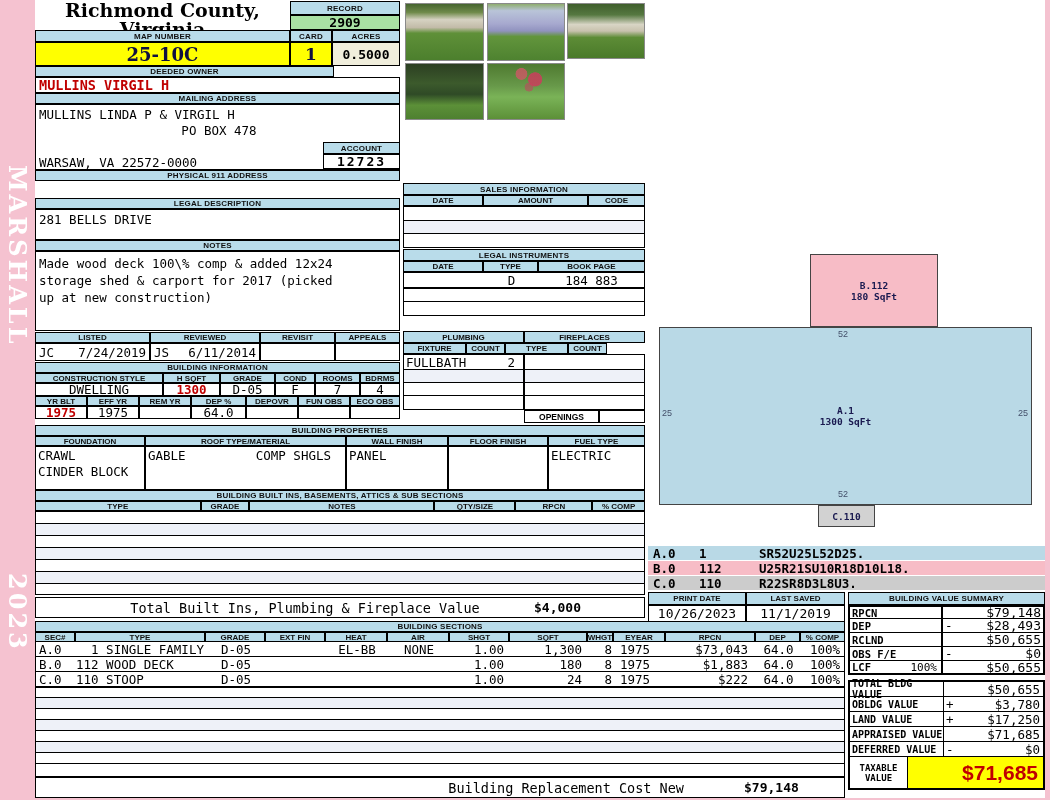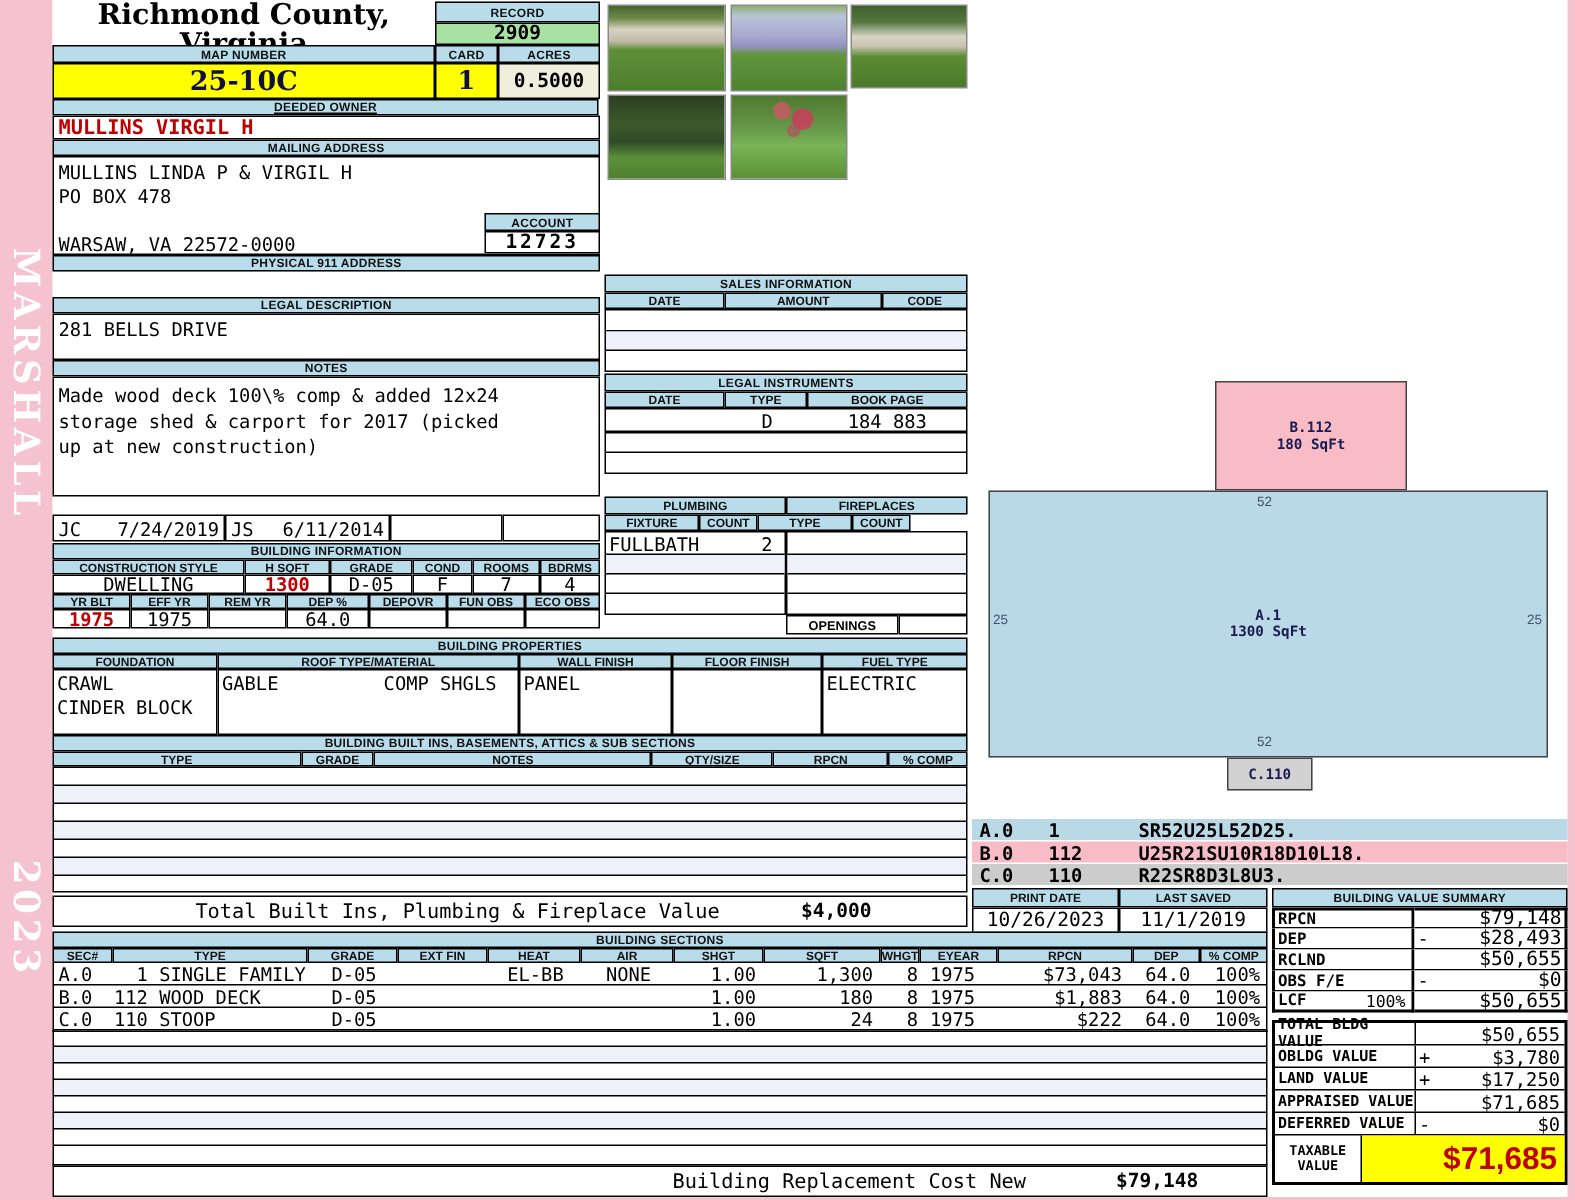--- a/index.html
+++ b/index.html
@@ -57,42 +57,48 @@
   <div class="abs hbar" style="left:290px;top:1px;width:110px;height:14px;">RECORD</div>
   <div class="abs cell ta-c valb" style="left:290px;top:15px;width:110px;height:15px;background:#a9e1a4;">2909</div>
 
   <div class="abs hbar" style="left:35px;top:30px;width:255px;height:12px;">MAP NUMBER</div>
   <div class="abs hbar" style="left:290px;top:30px;width:42px;height:12px;">CARD</div>
   <div class="abs hbar" style="left:332px;top:30px;width:68px;height:12px;">ACRES</div>
   <div class="abs cell ta-c" style="left:35px;top:42px;width:255px;height:24px;background:#ffff00;font:bold 18px 'DejaVu Serif',serif;color:#101040;">25-10C</div>
   <div class="abs cell ta-c" style="left:290px;top:42px;width:42px;height:24px;background:#ffff00;font:bold 17px 'DejaVu Serif',serif;color:#101040;">1</div>
   <div class="abs cell ta-c valb" style="left:332px;top:42px;width:68px;height:24px;background:#f0eedc;">0.5000</div>
 
-  <div class="abs hbar" style="left:35px;top:66px;width:364px;height:11px;text-decoration:underline;">DEEDED OWNER</div>
+  <div class="abs hbar" style="left:35px;top:66px;width:299px;height:11px;">DEEDED OWNER</div>
   <div class="abs cell" style="left:35px;top:77px;width:365px;height:16px;font:bold 13.5px 'DejaVu Sans Mono',monospace;color:#c00000;padding-left:3px;">MULLINS VIRGIL H</div>
   <div class="abs hbar" style="left:35px;top:93px;width:365px;height:11px;">MAILING ADDRESS</div>
   <div class="abs box" style="left:35px;top:104px;width:365px;height:66px;padding:2px 0 0 3px;">
     <div class="val" style="height:16px;">MULLINS LINDA P &amp; VIRGIL H</div>
-    <div class="val" style="height:16px;">PO BOX 478</div>
+    <div class="val" style="height:16px;text-align:center;">PO BOX 478</div>
     <div class="val" style="height:16px;"></div>
     <div class="val" style="height:16px;">WARSAW, VA 22572-0000</div>
   </div>
   <div class="abs hbar" style="left:323px;top:142px;width:77px;height:12px;">ACCOUNT</div>
   <div class="abs cell ta-c valb" style="left:323px;top:154px;width:77px;height:15px;letter-spacing:2px;">12723</div>
   <div class="abs hbar" style="left:35px;top:170px;width:365px;height:11px;">PHYSICAL 911 ADDRESS</div>
 
   <div class="abs hbar" style="left:35px;top:198px;width:365px;height:11px;">LEGAL DESCRIPTION</div>
   <div class="abs box val" style="left:35px;top:209px;width:365px;height:31px;padding:2px 0 0 3px;">281 BELLS DRIVE</div>
   <div class="abs hbar" style="left:35px;top:240px;width:365px;height:11px;">NOTES</div>
   <div class="abs box" style="left:35px;top:251px;width:365px;height:80px;padding:3px 0 0 3px;">
     <div class="val" style="line-height:17px;">Made wood deck 100\% comp &amp; added 12x24</div>
     <div class="val" style="line-height:17px;">storage shed &amp; carport for 2017 (picked</div>
     <div class="val" style="line-height:17px;">up at new construction)</div>
   </div>
 
+  <div class="abs row" style="left:35px;top:332px;width:365px;height:11px;">
+    <div class="hcell" style="width:115px;">LISTED</div>
+    <div class="hcell" style="width:110px;">REVIEWED</div>
+    <div class="hcell" style="width:75px;">REVISIT</div>
+    <div class="hcell" style="width:65px;">APPEALS</div>
+  </div>
   <div class="abs row" style="left:35px;top:343px;width:365px;height:18px;">
     <div class="cell val" style="width:115px;justify-content:space-between;padding:0 3px;">
       <span>JC</span>
         <span>7/24/2019</span>
     </div>
     <div class="cell val" style="width:110px;justify-content:space-between;padding:0 3px;">
       <span>JS</span>
         <span>6/11/2014</span>
     </div>
     <div class="cell" style="width:75px;"></div>

